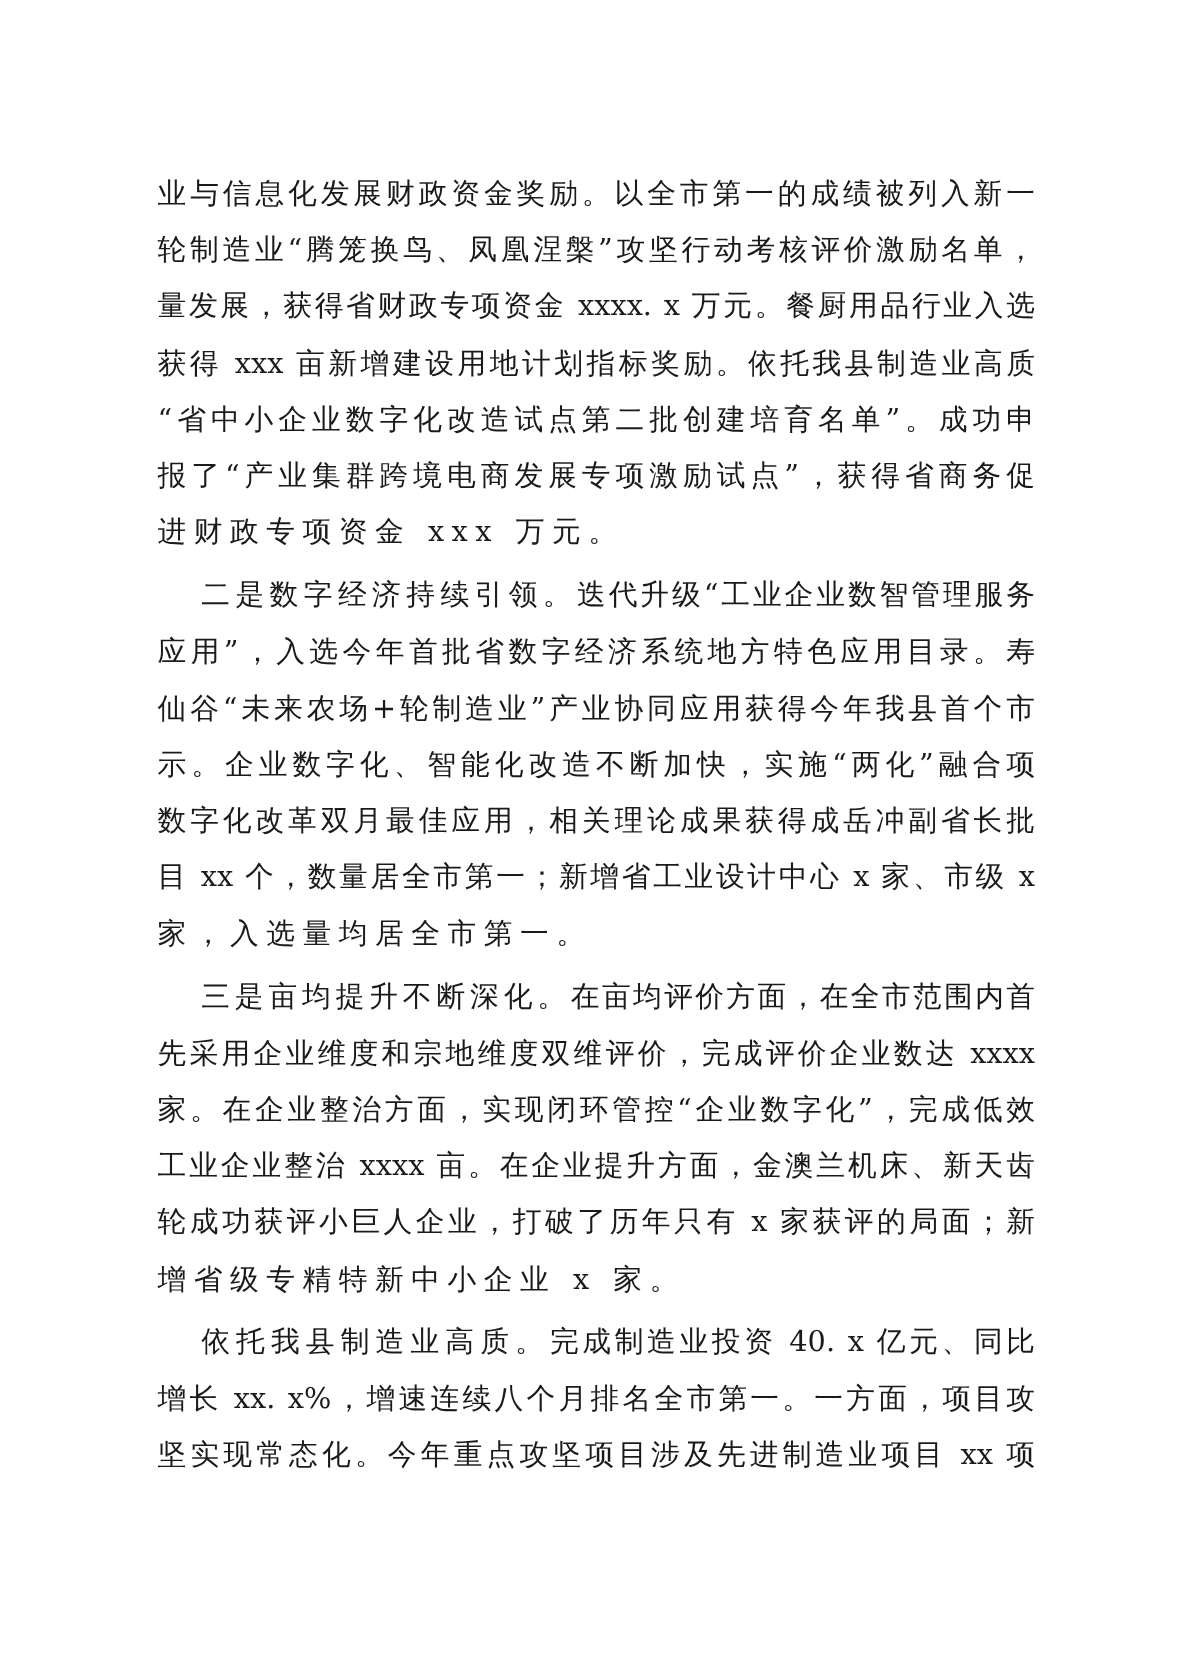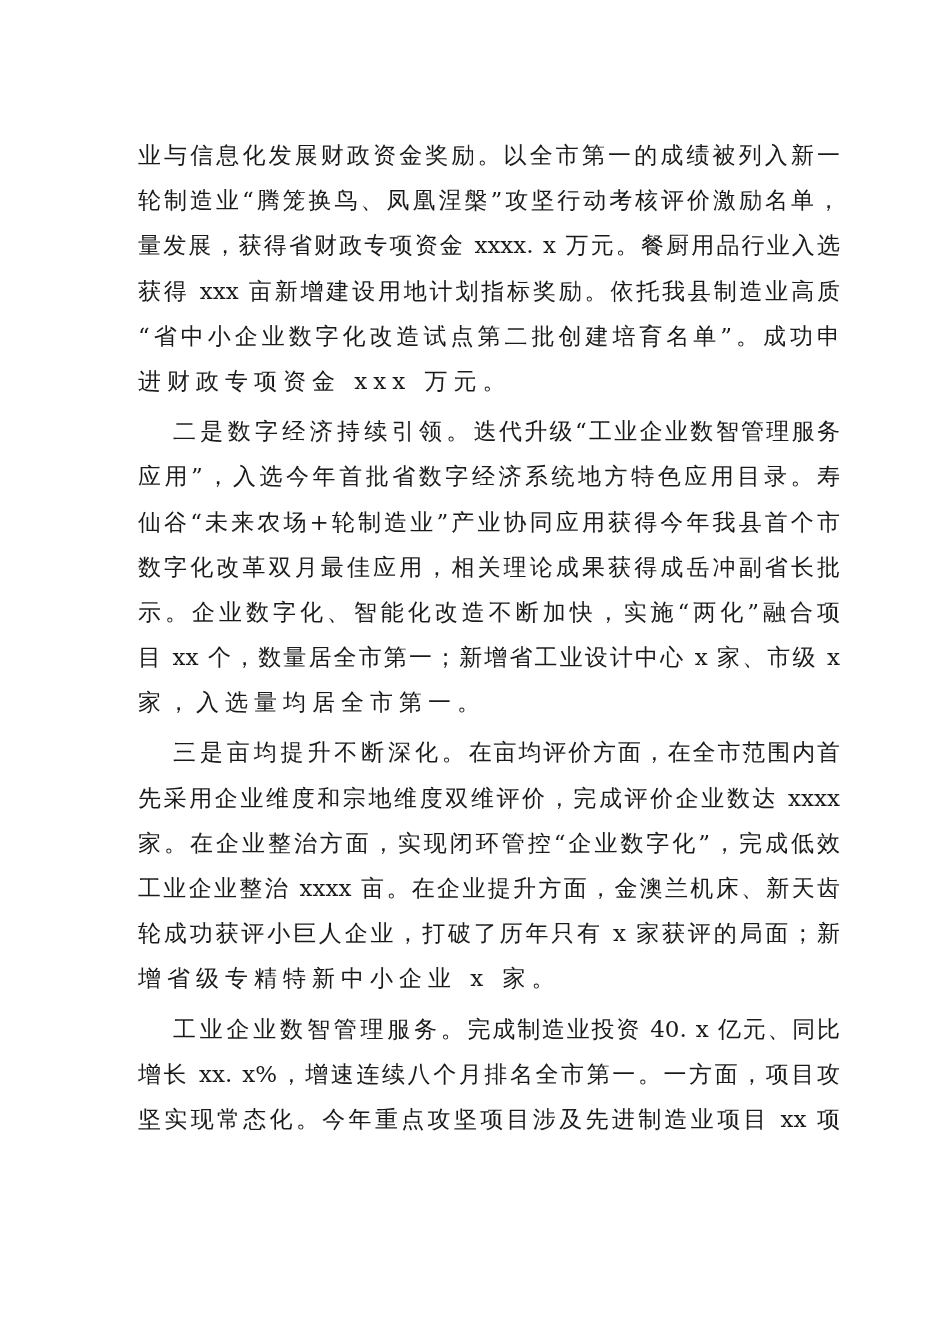--- a/index.html
+++ b/index.html
@@ -10,21 +10,21 @@
     body {
       width: 950px;
       height: 1344px;
       position: relative;
       overflow: hidden;
       font-family: "DejaVu Serif", "Liberation Serif", serif;
       color: #1a1a1a;
     }
     .page {
       position: absolute;
-      left: 138px;
+      left: 126px;
       top: 137px;
       width: 702px;
     }
     .line {
       height: 45.2px;
       line-height: 36px;
       font-size: 23px;
       white-space: nowrap;
       text-align: justify;
       text-align-last: justify;
@@ -45,44 +45,45 @@
 <body>
 
 <div class="page">
 
   <div>
     <div class="line">业与信息化发展财政资金奖励。以全市第一的成绩被列入新一</div>
     <div class="line">轮制造业“腾笼换鸟、凤凰涅槃”攻坚行动考核评价激励名单，</div>
     <div class="line">量发展，获得省财政专项资金 xxxx. x 万元。餐厨用品行业入选</div>
     <div class="line">获得 xxx 亩新增建设用地计划指标奖励。依托我县制造业高质</div>
     <div class="line">“省中小企业数字化改造试点第二批创建培育名单”。成功申</div>
+    <div class="line">报了“产业集群跨境电商发展专项激励试点”，获得省商务促</div>
     <div class="line last">进财政专项资金 xxx 万元。</div>
   </div>
   <div class="para-gap"></div>
 
   <div>
     <div class="line indent"><span class="lead">二是数字经济持续引领。</span><span>迭代升级“工业企业数智管理服务</span></div>
     <div class="line">应用”，入选今年首批省数字经济系统地方特色应用目录。寿</div>
     <div class="line">仙谷“未来农场+轮制造业”产业协同应用获得今年我县首个市</div>
+    <div class="line">示。企业数字化、智能化改造不断加快，实施“两化”融合项</div>
     <div class="line">数字化改革双月最佳应用，相关理论成果获得成岳冲副省长批</div>
-    <div class="line">示。企业数字化、智能化改造不断加快，实施“两化”融合项</div>
     <div class="line">目 xx 个，数量居全市第一；新增省工业设计中心 x 家、市级 x</div>
     <div class="line last">家，入选量均居全市第一。</div>
   </div>
   <div class="para-gap"></div>
 
   <div>
     <div class="line indent"><span class="lead">三是亩均提升不断深化。</span><span>在亩均评价方面，在全市范围内首</span></div>
     <div class="line">先采用企业维度和宗地维度双维评价，完成评价企业数达 xxxx</div>
     <div class="line">家。在企业整治方面，实现闭环管控“企业数字化”，完成低效</div>
     <div class="line">工业企业整治 xxxx 亩。在企业提升方面，金澳兰机床、新天齿</div>
     <div class="line">轮成功获评小巨人企业，打破了历年只有 x 家获评的局面；新</div>
     <div class="line last">增省级专精特新中小企业 x 家。</div>
   </div>
   <div class="para-gap"></div>
 
   <div>
-    <div class="line indent"><span class="lead">工业企业数智管理服务。</span><span>完成制造业投资 40. x 亿元、同比</span></div>
+    <div class="line indent"><span class="lead">依托我县制造业高质。</span><span>完成制造业投资 40. x 亿元、同比</span></div>
     <div class="line">增长 xx. x%，增速连续八个月排名全市第一。一方面，项目攻</div>
     <div class="line">坚实现常态化。今年重点攻坚项目涉及先进制造业项目 xx 项</div>
   </div>
 
 </div>
 
 </body></html>

